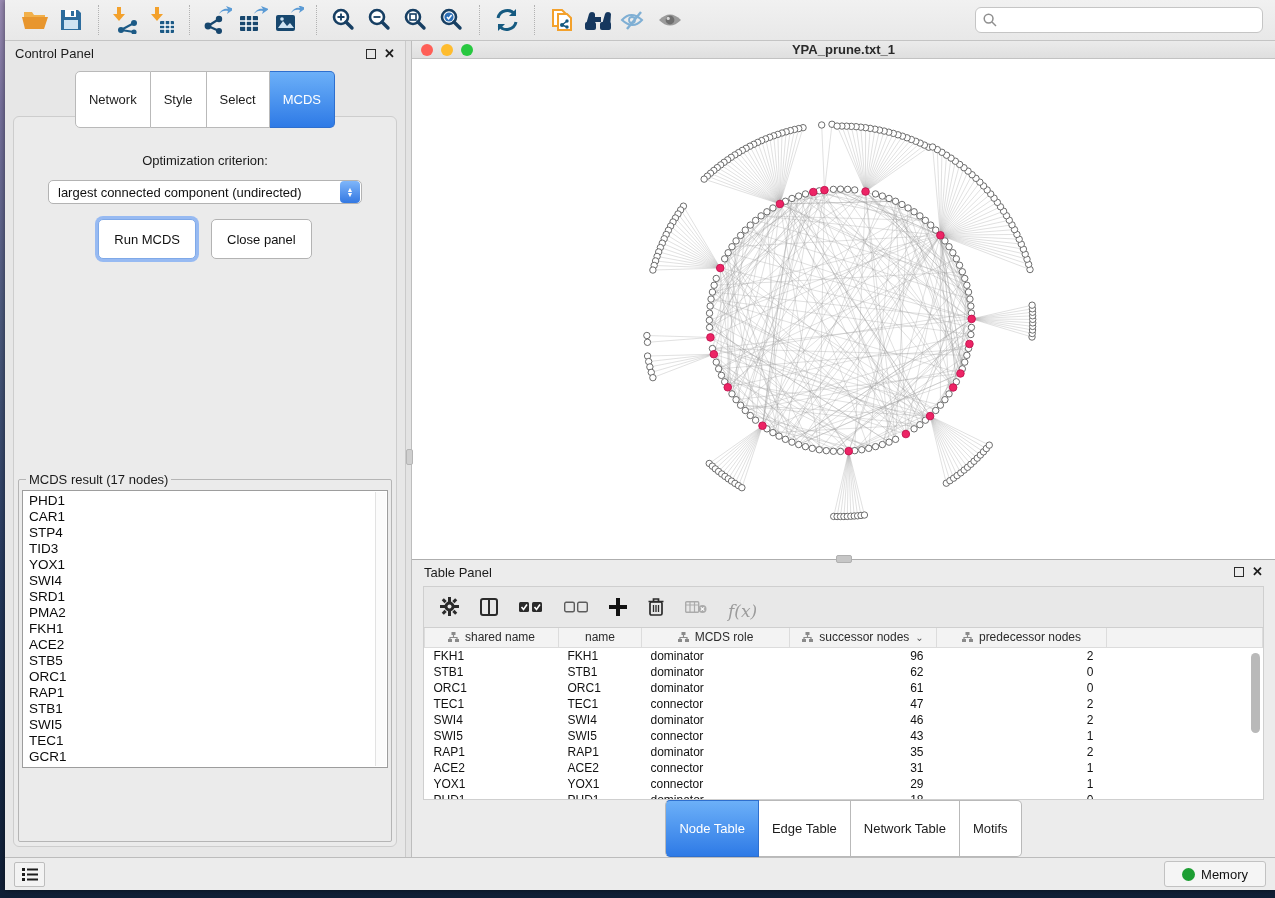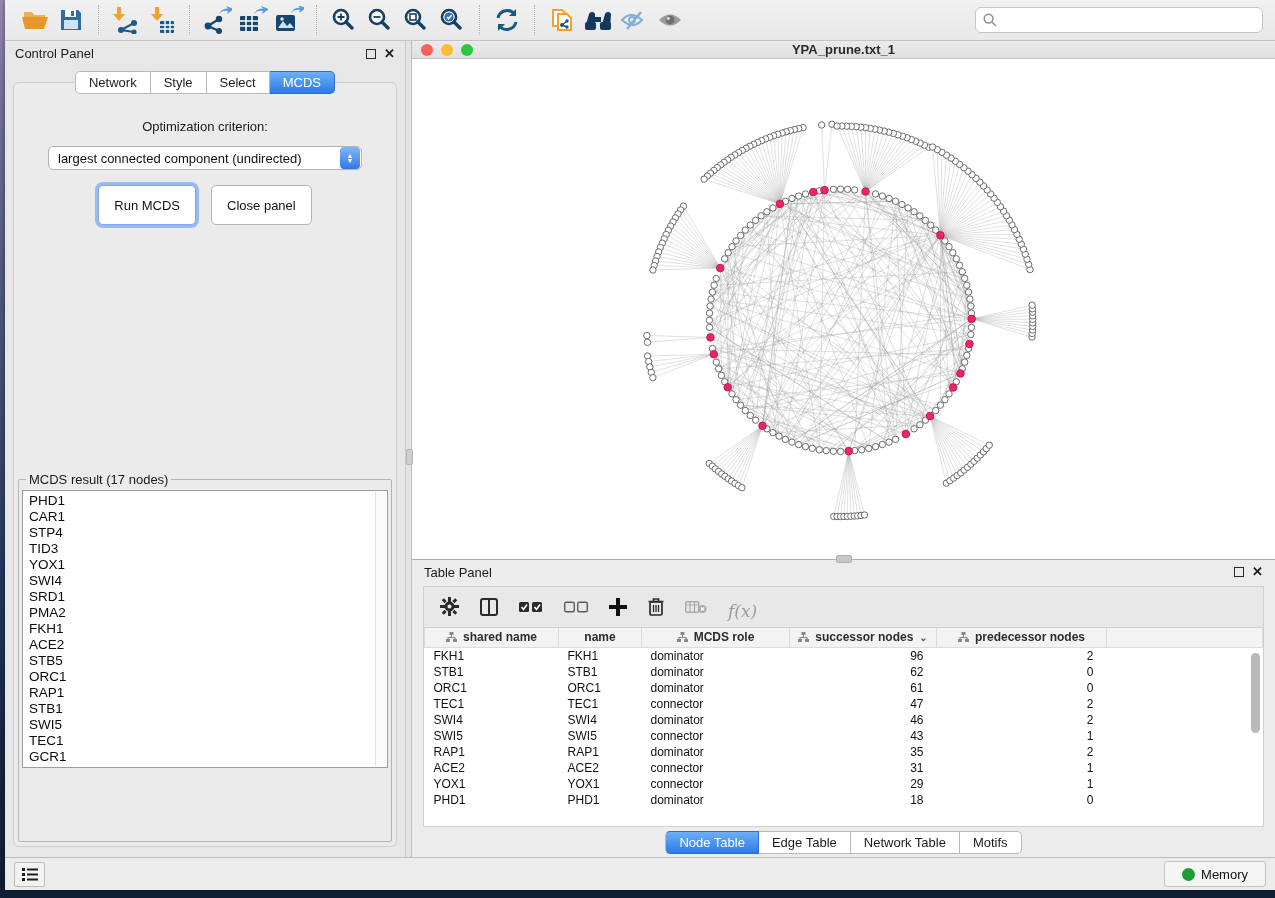--- a/index.html
+++ b/index.html
@@ -22,21 +22,21 @@
   .v-split{flex:0 0 7px;background:#e3e3e3;border-left:1px solid #cacaca;border-right:1px solid #bdbdbd;position:relative;}
   .v-split .grip{position:absolute;top:408px;left:0px;width:7px;height:16px;background:#cfcfcf;border:1px solid #b5b5b5;border-radius:2px;}
   .right{flex:1;display:flex;flex-direction:column;min-width:0;background:#ececec;}
   
   .cp-titlebar{flex:0 0 25px;display:flex;align-items:center;padding:0 10px;font-size:13px;color:#1c1c1c;gap:8px;}
   .cp-title{flex:1;}
   .win-float{width:10px;height:10px;border:1.6px solid #2b2b2b;display:inline-block;}
   .win-close{font-size:13px;font-weight:bold;color:#1c1c1c;line-height:10px;}
   .cp-body{flex:1;display:flex;flex-direction:column;padding:0 8px 10px;min-height:0;}
   .seg{display:inline-flex;}
-  .seg-btn{padding:3px 13px;font-size:13px;background:#fff;border:1px solid #b9b9b9;border-left:none;color:#1c1c1c;cursor:default;}
+  .seg-btn{padding:20px 13px;font-size:13px;background:#fff;border:1px solid #b9b9b9;border-left:none;color:#1c1c1c;cursor:default;}
   .seg-btn:first-child{border-left:1px solid #b9b9b9;border-radius:5px 0 0 5px;}
   .seg-btn:last-child{border-radius:0 5px 5px 0;}
   .seg-active{background:linear-gradient(#6cb0f8,#2e7ae6);border-color:#2e6fce;color:#fff;}
   .cp-tabs-row{align-self:center;z-index:2;margin-top:5px;margin-bottom:-12px;}
   .panel-box{flex:1;border:1px solid #cdcdcd;border-radius:6px;background:#ebebeb;display:flex;flex-direction:column;
     align-items:center;padding-top:36px;min-height:0;}
   .opt-label{font-size:13px;color:#1a1a1a;}
   .combo{margin-top:12px;width:314px;height:24px;background:#fff;border:1px solid #b3b3b3;border-radius:5px;
     display:flex;align-items:center;font-size:13px;color:#111;}
   .combo-text{flex:1;padding:0 9px;white-space:nowrap;}
@@ -64,21 +64,21 @@
   
   .table-panel{flex:1;display:flex;flex-direction:column;background:#ececec;position:relative;min-height:0;}
   .tp-grip{position:absolute;top:-5px;left:50%;margin-left:-8px;width:16px;height:8px;background:#c6c6c6;border-radius:2px;border:1px solid #b0b0b0;}
   .tp-header{flex:0 0 25px;display:flex;align-items:center;gap:8px;padding:0 12px;font-size:13px;color:#1c1c1c;}
   .tp-title{flex:1;}
   .tp-inner{flex:1;margin:1px 11px 0;border:1px solid #cfcfcf;display:flex;flex-direction:column;min-height:0;background:#e8e8e8;}
   .tp-toolbar{flex:0 0 40px;display:flex;align-items:center;gap:21px;padding:0 16px;}
   .fx{font:italic 17px "DejaVu Serif",serif;color:#9b9b9b;margin-top:8px;}
   .table-box{flex:1;background:#fff;border-top:1px solid #cfcfcf;position:relative;overflow:hidden;}
   table.node{border-collapse:collapse;width:100%;table-layout:fixed;}
-  table.node th{height:20px;background:#f3f3f3;border:1px solid #dcdcdc;border-top:none;font-weight:bold;
+  table.node th{height:20px;background:#f3f3f3;border:1px solid #dcdcdc;border-top:none;font-weight:normal;
     font-size:12px;color:#2c2c2c;white-space:nowrap;overflow:hidden;text-align:center;}
   table.node th .thwrap{display:flex;align-items:center;justify-content:center;gap:6px;}
   table.node td{height:16px;font-size:12px;color:#111;padding:0 9px;white-space:nowrap;overflow:hidden;}
   table.node td.num{text-align:right;padding-right:13px;}
   .sortch{color:#555;font-size:10px;}
   .vscroll{position:absolute;top:22px;bottom:3px;right:3px;width:11px;}
   .vthumb{position:absolute;top:3px;right:0;width:9px;height:80px;background:#b9b9b9;border-radius:5px;}
   .tp-tabs{flex:0 0 30px;display:flex;align-items:center;justify-content:center;}
   
   .statusbar{flex:0 0 33px;background:#ececec;border-top:1px solid #bcbcbc;display:flex;align-items:center;padding:0 9px;}

